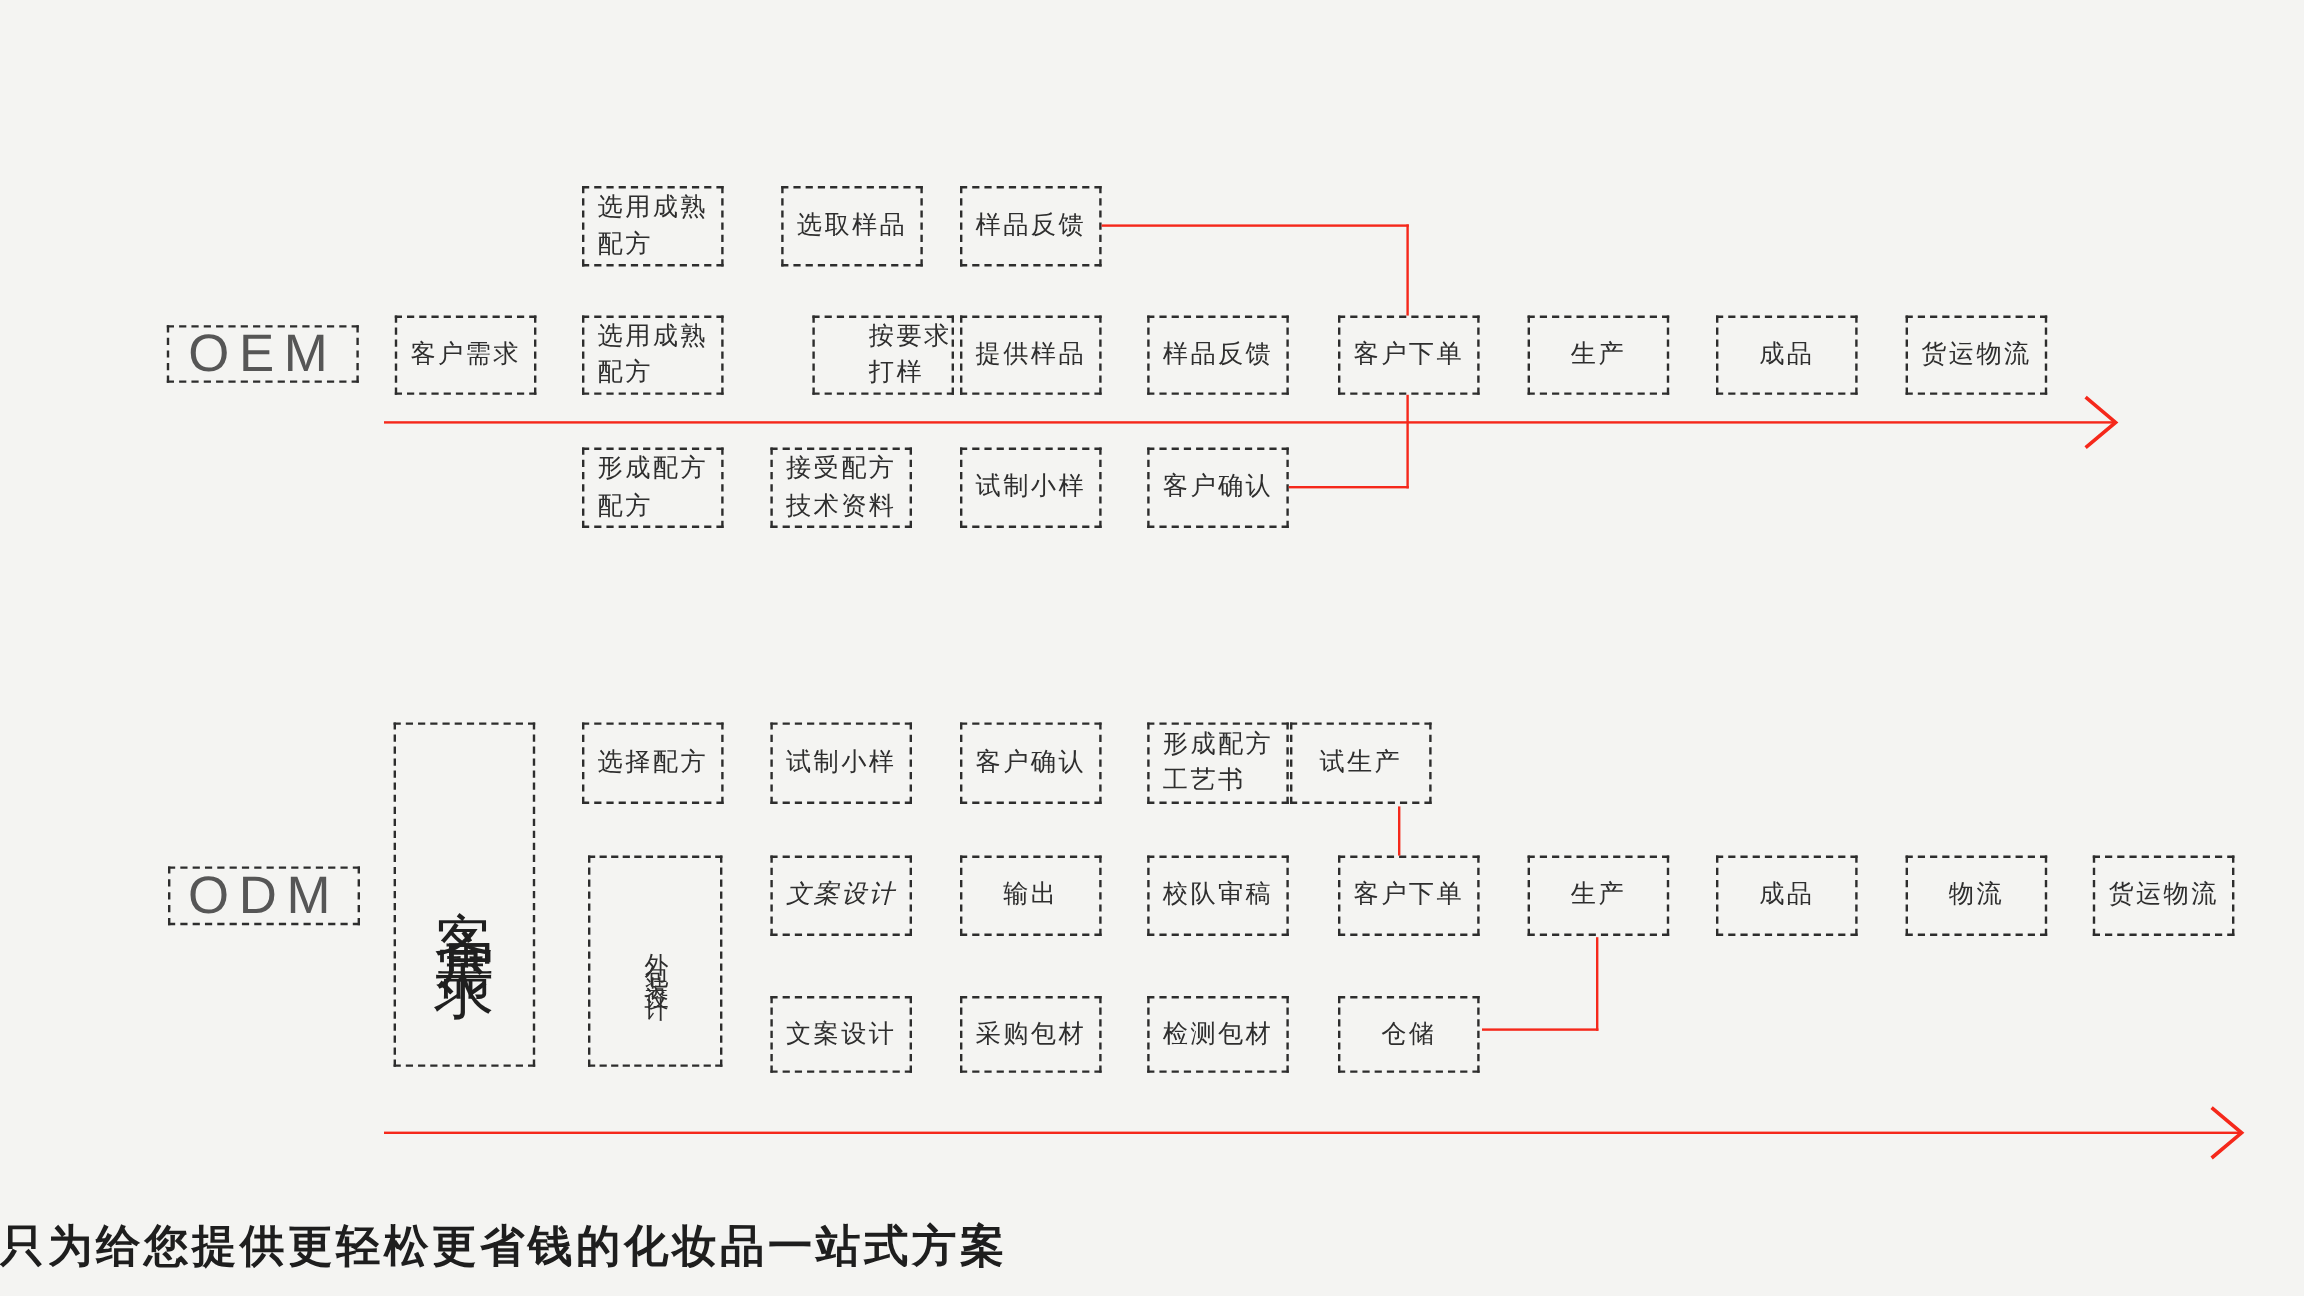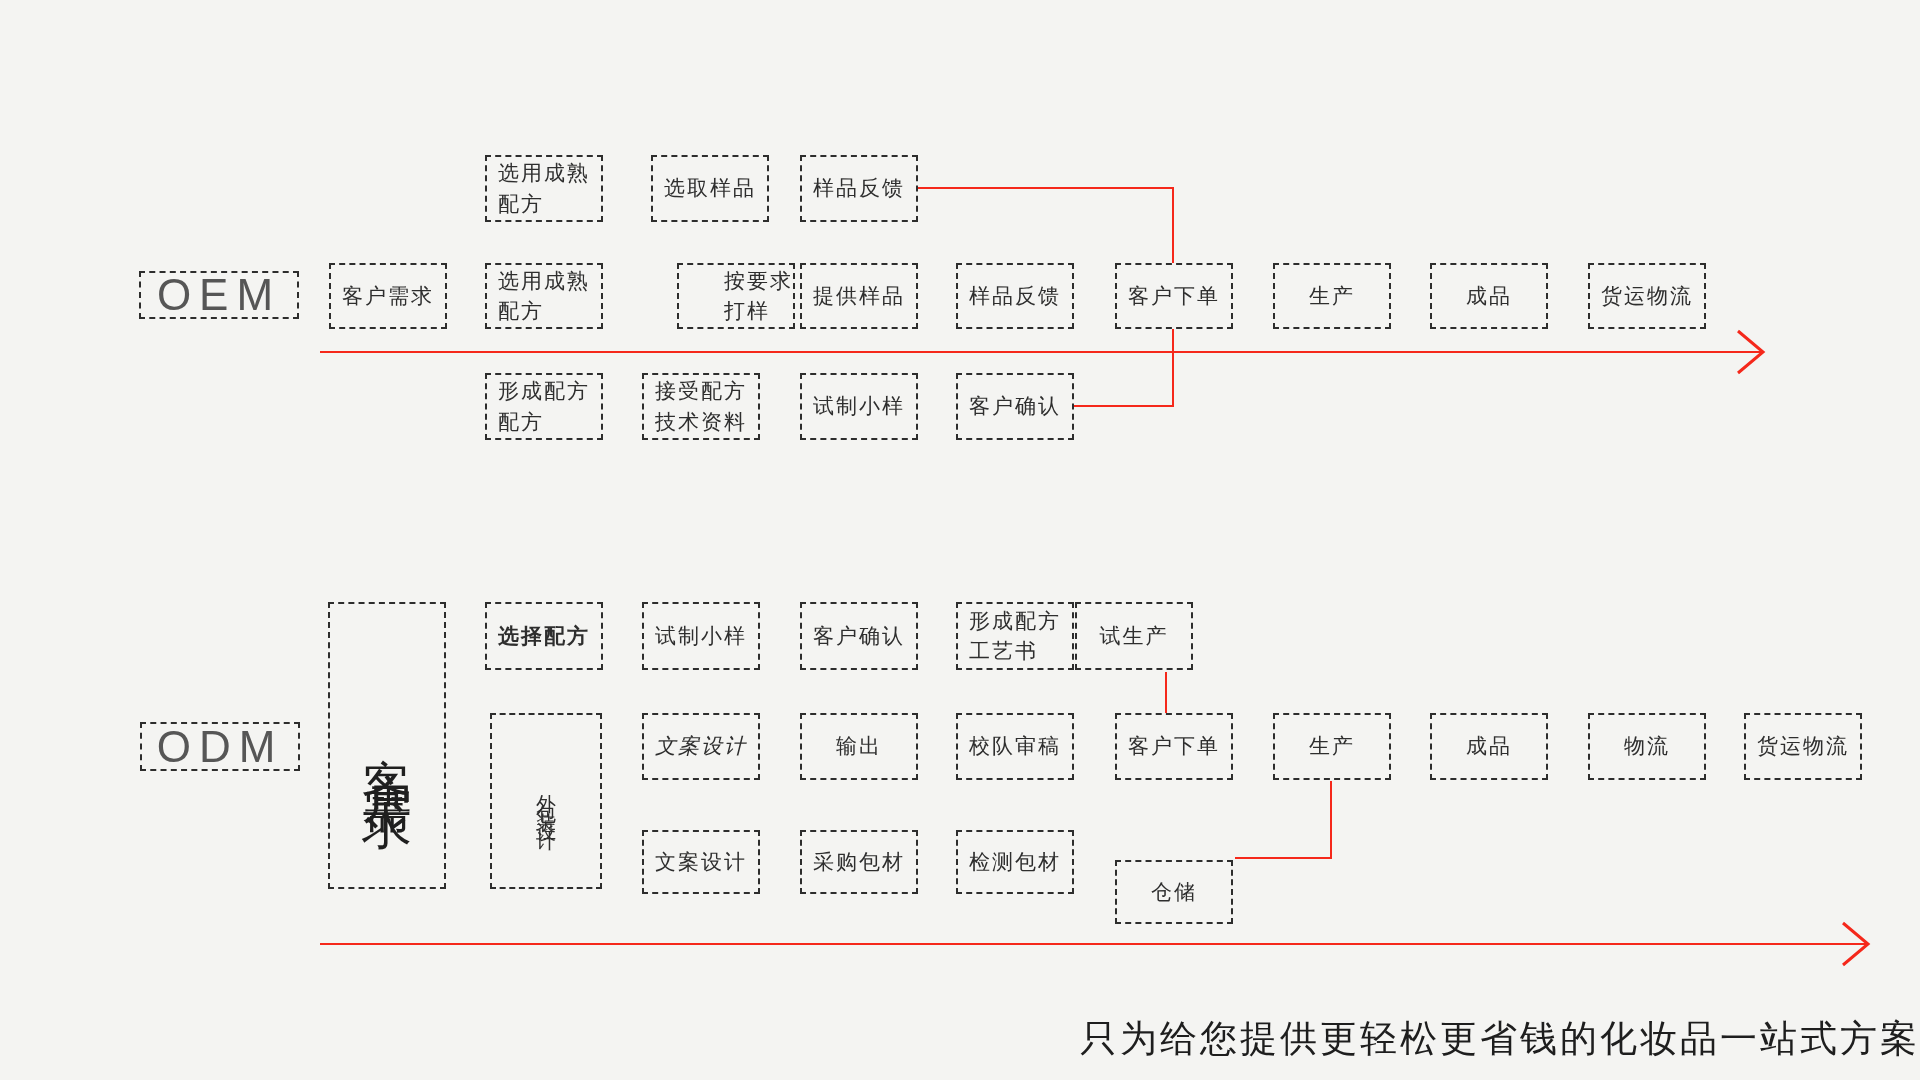--- a/index.html
+++ b/index.html
@@ -17,21 +17,21 @@
   }
   .canvas{position:relative;width:1920px;height:1080px;overflow:hidden;}
 
   .page-title{
     position:absolute;left:0;top:30px;width:1920px;
     text-align:center;font-size:62px;font-weight:300;
     letter-spacing:18px;color:#484848;
   }
   .caption{
     position:absolute;left:0;top:1014px;width:1920px;
-    text-align:right;font-size:37px;font-weight:400;
+    text-align:left;font-size:37px;font-weight:700;
     letter-spacing:3px;color:#1e1e1e;
   }
 
   .box{
     position:absolute;
     border:2px dashed var(--box-border,#2d2d2d);
     display:flex;align-items:center;justify-content:center;
     font-size:21px;font-weight:300;line-height:1.45;
     letter-spacing:2px;color:var(--text,#2e2e2e);
   }
@@ -132,21 +132,21 @@
   </svg>
 
   <div class="label-box" style="left:140px;top:722px;width:160px;height:49px;">
     <span>ODM</span>
   </div>
 
   <div class="box vert customer-needs-vert" style="left:328px;top:602px;width:118px;height:287px;">
     <span class="txt">客户需求</span>
   </div>
 
-  <div class="box" style="left:485px;top:602px;width:118px;height:68px;font-weight:bold;">
+  <div class="box" style="left:485px;top:602px;width:118px;height:68px;">
       <span class="txt">选择配方</span>
     </div>
   <div class="box" style="left:642px;top:602px;width:118px;height:68px;">
       <span class="txt">试制小样</span>
     </div>
   <div class="box" style="left:800px;top:602px;width:118px;height:68px;">
       <span class="txt">客户确认</span>
     </div>
   <div class="box" style="left:956px;top:602px;width:118px;height:68px;">
       <span class="txt">形成配方
@@ -187,21 +187,21 @@
 
   <div class="box" style="left:642px;top:830px;width:118px;height:64px;">
       <span class="txt">文案设计</span>
     </div>
   <div class="box" style="left:800px;top:830px;width:118px;height:64px;">
       <span class="txt">采购包材</span>
     </div>
   <div class="box" style="left:956px;top:830px;width:118px;height:64px;">
       <span class="txt">检测包材</span>
     </div>
-  <div class="box" style="left:1115px;top:860px;width:118px;height:64px;">
+  <div class="box" style="left:1115px;top:830px;width:118px;height:64px;">
       <span class="txt">仓储</span>
     </div>
 
   <div class="rline" style="left:1165px;top:672px;width:2px;height:41px;"></div>
   <div class="rline" style="left:1235px;top:857px;width:97px;height:2px;"></div>
   <div class="rline" style="left:1330px;top:781px;width:2px;height:78px;"></div>
 
   <div class="rline" style="left:320px;top:943px;width:1548px;height:2px;"></div>
   <svg class="chevron" style="left:1841px;top:921px;" viewBox="0 0 30 46">
     <polyline points="2,2 27,23 2,44"></polyline>

